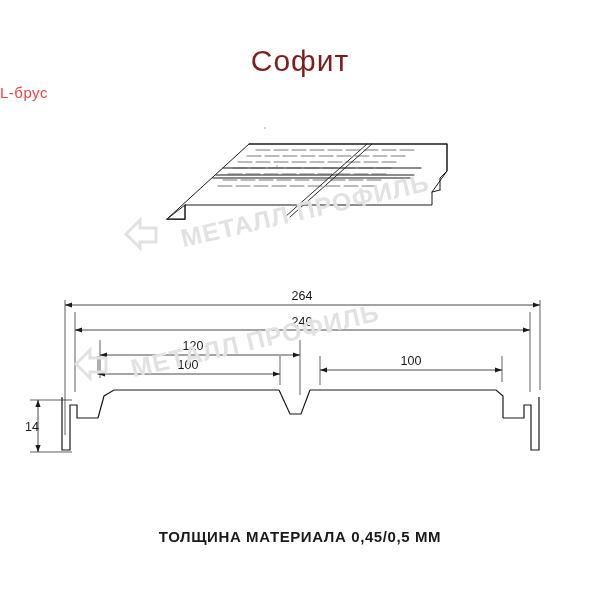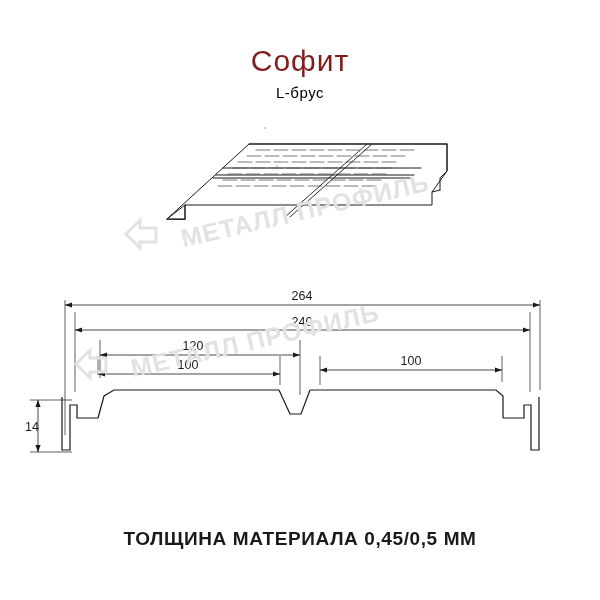--- a/index.html
+++ b/index.html
@@ -29,32 +29,31 @@
     font-size: 30px;
     letter-spacing: 1px;
     color: #7f1d1d;
     font-weight: normal;
   }
   .subtitle {
     position: absolute;
     top: 84px;
     left: 0;
     width: 600px;
+    font-size: 15px;
+    color: #ef4444;
+    letter-spacing: 0.5px;
+  }
+  .footer-note {
+    position: absolute;
+    top: 528px;
+    left: 0;
+    width: 600px;
     text-align: center;
     font-size: 15px;
-    color: #000000;
-    letter-spacing: 0.5px;
-  }
-  .footer-note {
-    position: absolute;
-    top: 528px;
-    left: 0;
-    width: 600px;
-    text-align: center;
-    font-size: 19px;
     letter-spacing: 0.6px;
     color: #1a1a1a;
     font-weight: bold;
   }
   .svg-layer {
     position: absolute;
     top: 0;
     left: 0;
   }
   .wm {

